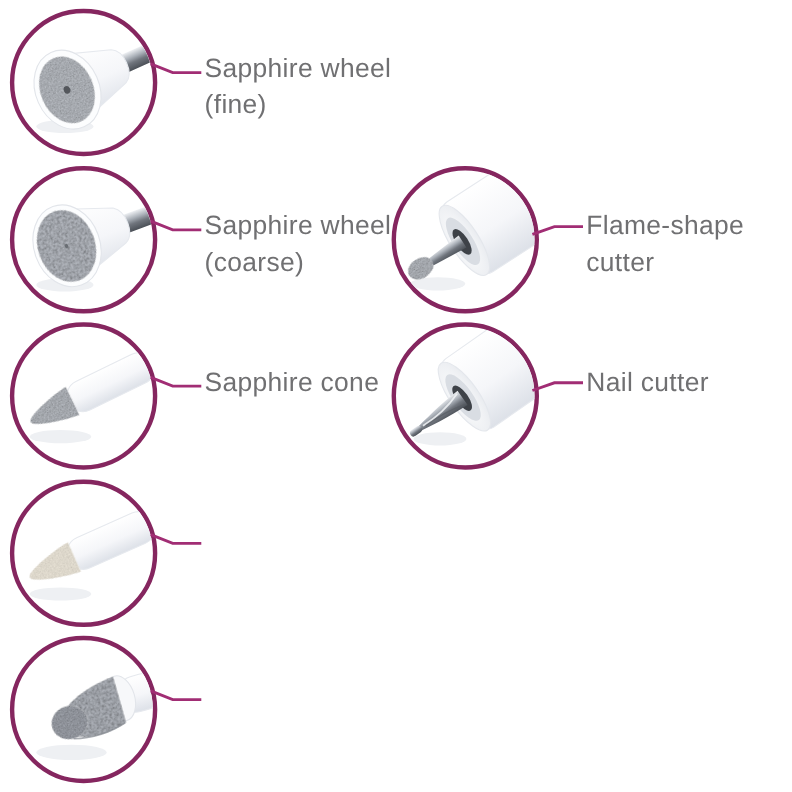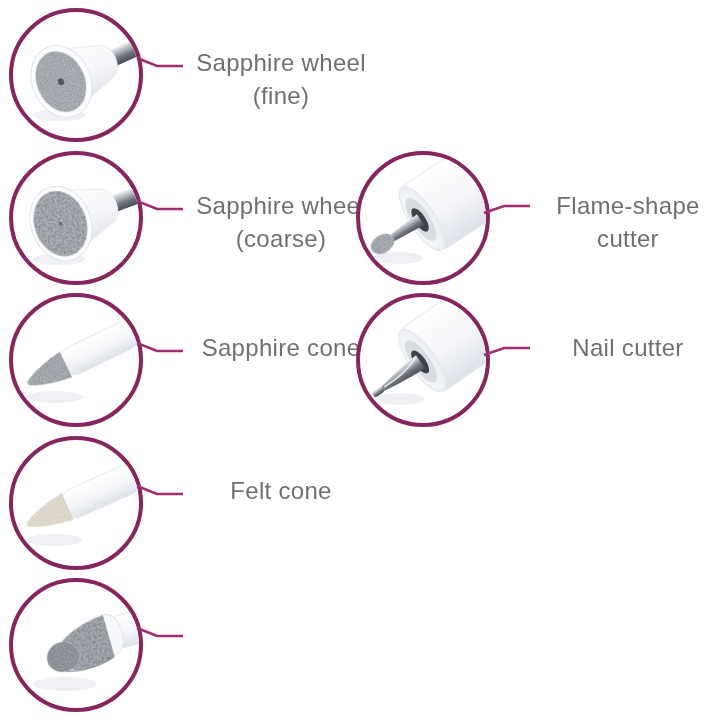--- a/index.html
+++ b/index.html
@@ -4,21 +4,21 @@
 <style>
   :root{
     --background:#ffffff;
     --circle-border:#85265f;
     --leader-line:#a12d74;
     --label-text:#707072;
   }
   *{box-sizing:border-box;margin:0;padding:0}
   html,body{width:720px;height:720px;background:var(--background);
     font-family:"Liberation Sans", sans-serif;}
-  .canvas{position:relative;width:720px;height:720px;overflow:hidden;background:var(--background);text-align:center;}
+  .canvas{position:relative;width:720px;height:720px;overflow:hidden;background:var(--background);}
   .cell{position:absolute;width:364px;height:142px;}
   .circle{
     position:absolute;left:0;top:0;width:134px;height:134px;
     border:4px solid var(--circle-border);border-radius:50%;
     overflow:hidden;background:#fff;
   }
   .circle svg{display:block;width:126px;height:126px;}
   .leader{position:absolute;left:126px;top:42px;width:50px;height:30px;}
   .leader path{stroke:var(--leader-line);stroke-width:2.6;fill:none;}
   .label{
@@ -194,21 +194,20 @@
         <ellipse cx="42" cy="100" rx="28" ry="6" fill="#eef0f3"></ellipse>
         <g transform="rotate(-24 63 63)">
           <rect x="48" y="47.5" width="85" height="30" rx="15" fill="url(#gBody)" stroke="#e6e9ee"></rect>
           <path d="M54 48 C33 50.5 13 58 10 61.5 Q8.5 63 10 64.8 C13 68.5 33 75 54 77.3 Z" fill="#ebe5d8" filter="url(#speckleSoft)"></path>
         </g>
       </svg>
     </div>
     <svg class="leader" viewBox="0 0 50 30">
         <path d="M2 8 L22 16 L48 16"></path>
       </svg>
-    <div class="label">Felt cone</div>
   </div>
 
 
   <div class="cell" style="left:9px;top:578px">
     <div class="circle">
       <svg viewBox="0 0 126 126">
         <ellipse cx="52" cy="102" rx="32" ry="7" fill="#eef0f3"></ellipse>
         <g transform="rotate(-16 63 63)">
           <rect x="96" y="46" width="40" height="33" rx="16" fill="url(#gBody)" stroke="#e6e9ee"></rect>
           <ellipse cx="98" cy="62.5" rx="13" ry="21" fill="#f7f8fa" stroke="#e2e5ea"></ellipse>

